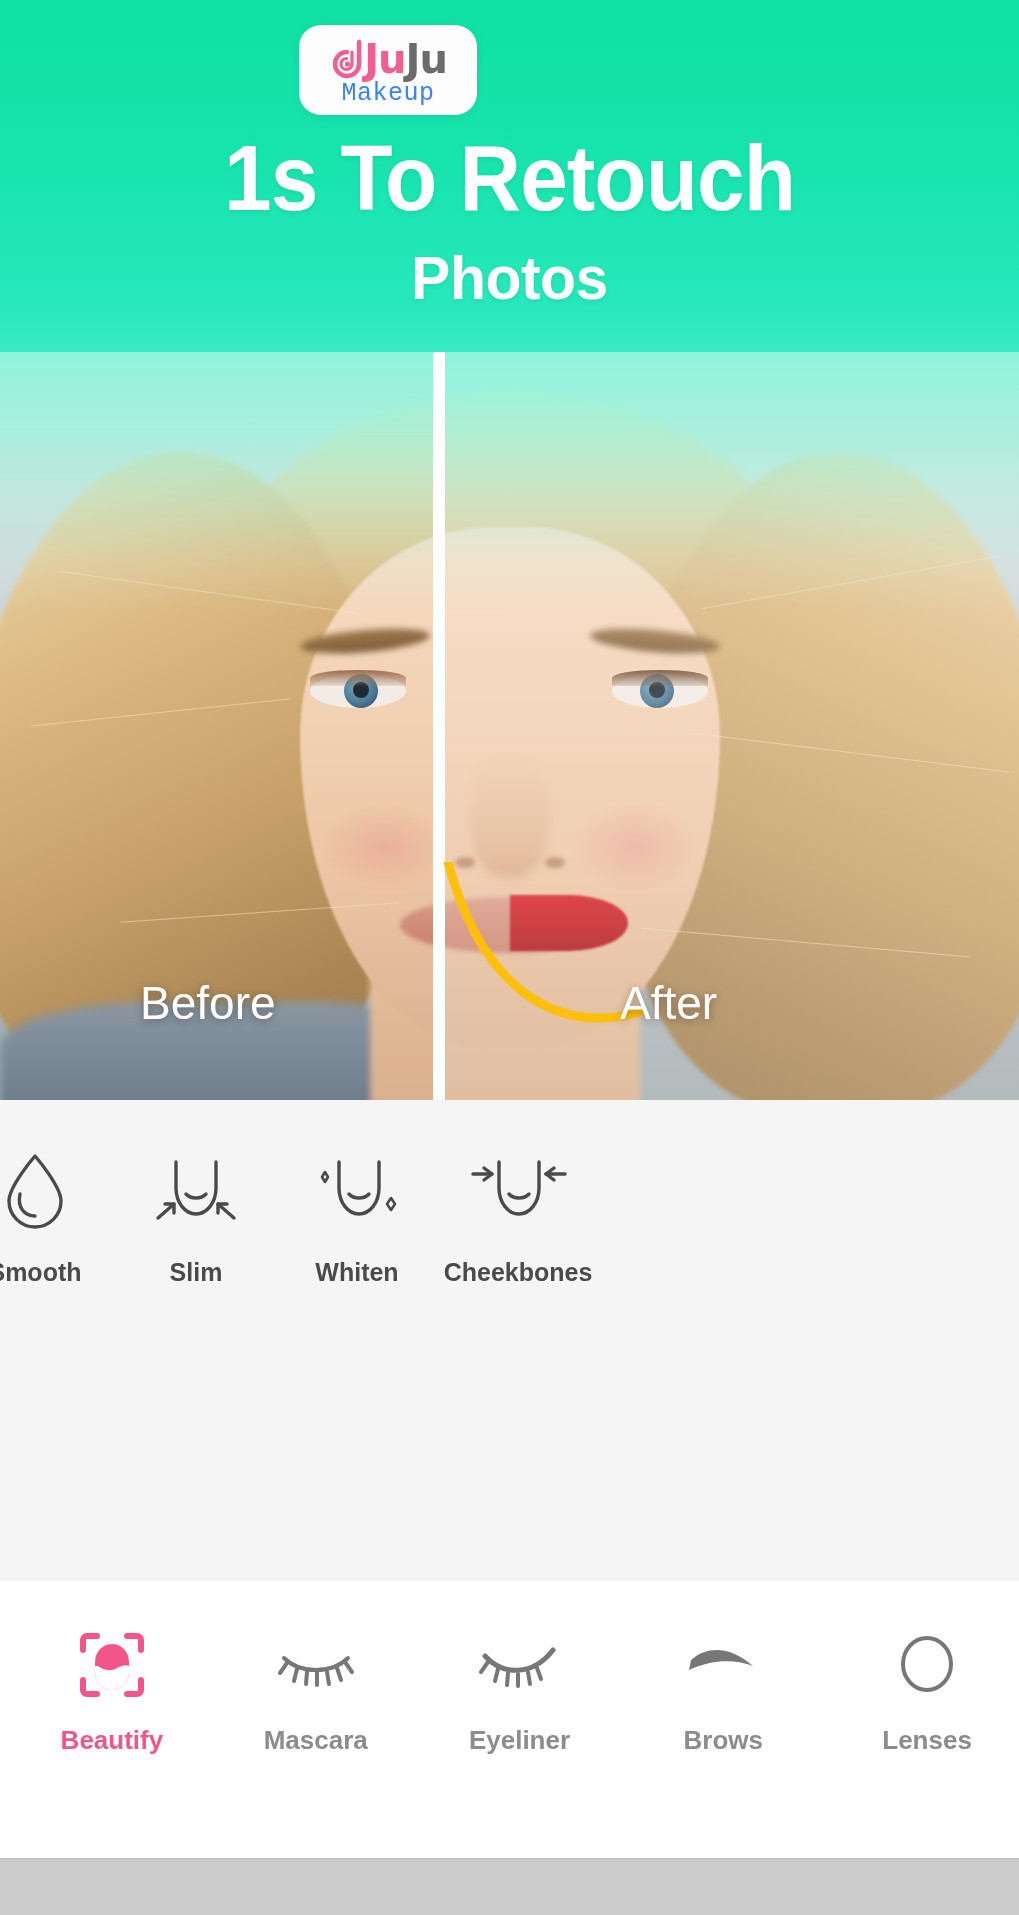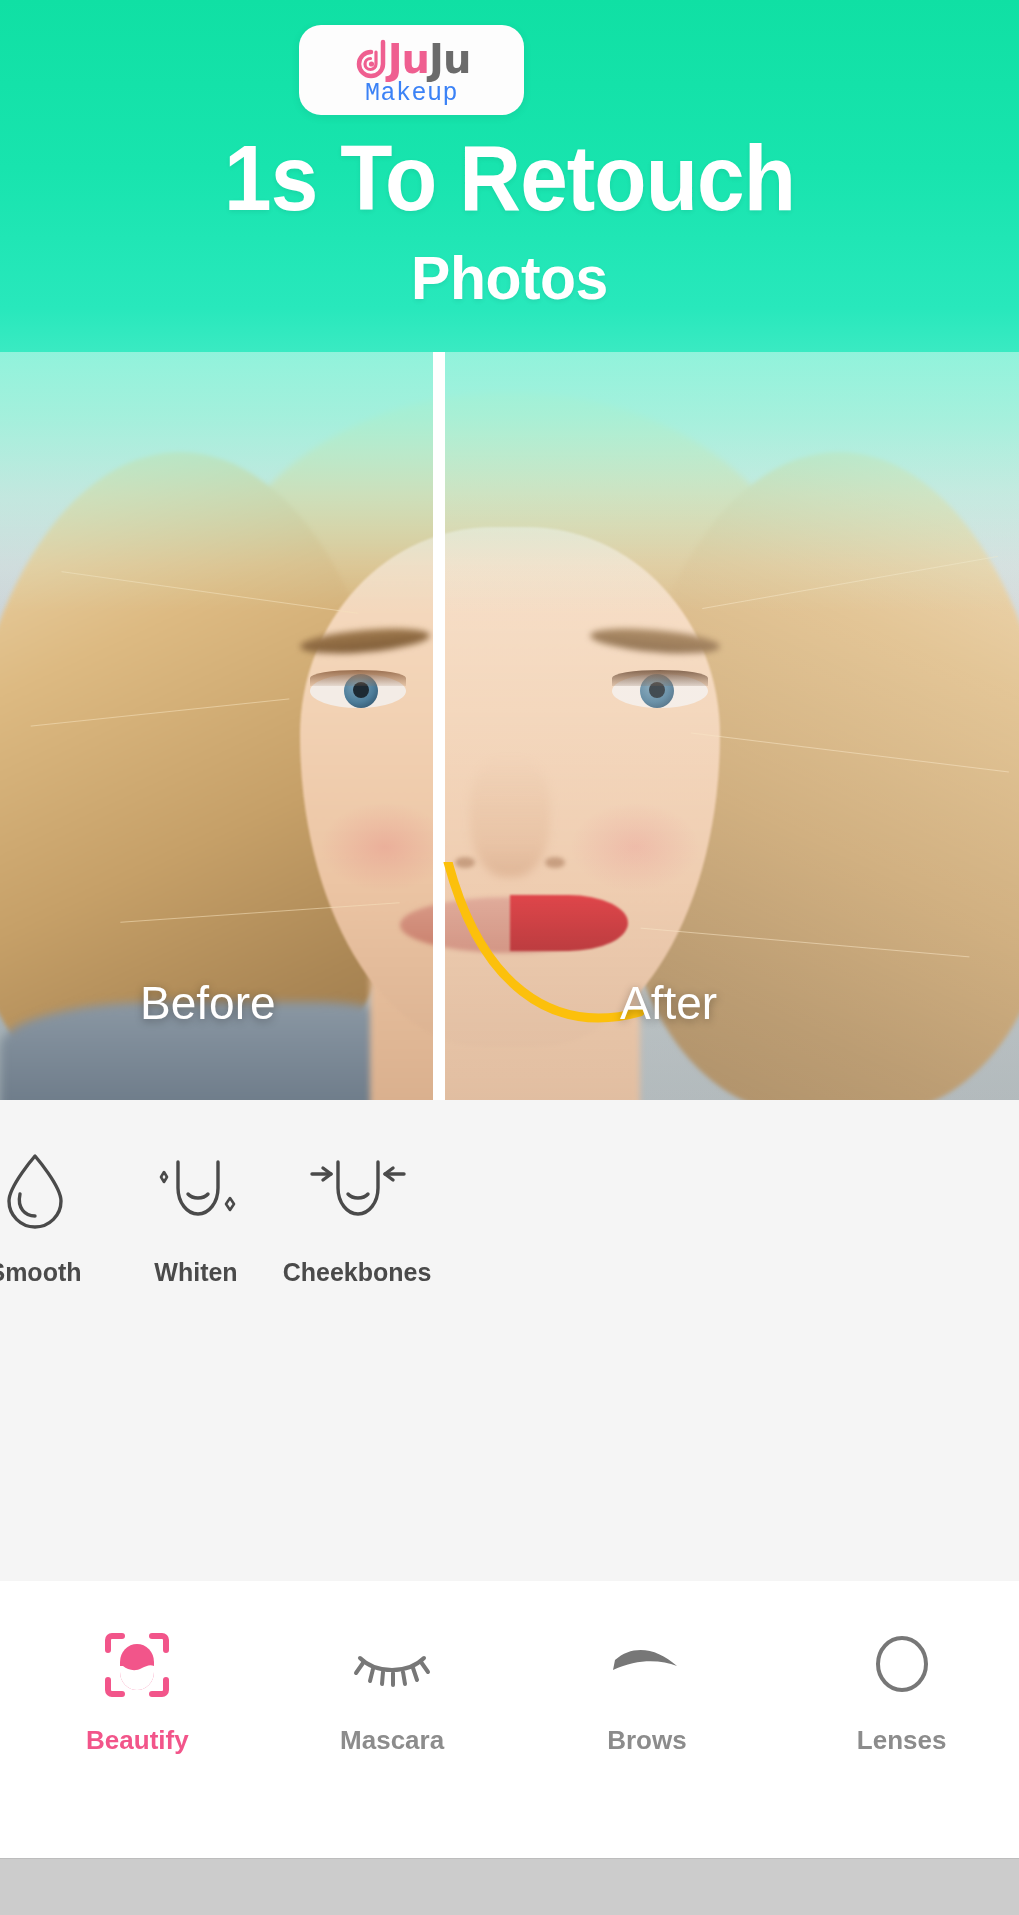--- a/index.html
+++ b/index.html
@@ -30,21 +30,21 @@
       #18e4ae 30%,
       #28e8bc 55%,
       #55edcc 75%,
       #8cf2dd 92%,
       #b9f7ea 100%);
   }
 
   
   .logo-badge{
     position:absolute; left:299px; top:25px;
-    width:225px; height:90px;
+    width:178px; height:90px;
     background:#fdfdfd;
     border-radius:22px;
     display:flex; align-items:center; justify-content:center;
     flex-direction:column;
     box-shadow:0 2px 10px rgba(0,0,0,0.07);
     z-index:6;
   }
   .logo-row{
     display:flex; align-items:center; justify-content:center;
     height:46px; margin-top:4px;
@@ -417,20 +417,33 @@
       <div class="tool">
         <div class="tool-ico">
           <svg width="86" height="86" viewBox="0 0 86 86">
             <path d="M43 10 C 43 10, 17 40, 17 55 A26 26 0 0 0 69 55 C69 40, 43 10, 43 10 Z" fill="none" stroke="#4a4a4a" stroke-width="3.4" stroke-linejoin="round"></path>
             <path d="M28 48 C 25 62, 33 70, 43 70" fill="none" stroke="#4a4a4a" stroke-width="3.4" stroke-linecap="round"></path>
           </svg>
         </div>
         <div class="tool-lbl">Smooth</div>
       </div>
 
+      <div class="tool">
+        <div class="tool-ico">
+          <svg width="96" height="86" viewBox="0 0 96 86">
+            <path d="M28 16 L28 42 A20 26 0 0 0 68 42 L68 16" fill="none" stroke="#4a4a4a" stroke-width="3.4" stroke-linecap="round"></path>
+            <path d="M38 48 A12 9 0 0 0 58 48" fill="none" stroke="#4a4a4a" stroke-width="3.4" stroke-linecap="round"></path>
+            <path d="M10 72 L26 58" stroke="#4a4a4a" stroke-width="3.4" stroke-linecap="round"></path>
+            <path d="M26 58 L17 58 M26 58 L26 67" stroke="#4a4a4a" stroke-width="3.4" stroke-linecap="round"></path>
+            <path d="M86 72 L70 58" stroke="#4a4a4a" stroke-width="3.4" stroke-linecap="round"></path>
+            <path d="M70 58 L79 58 M70 58 L70 67" stroke="#4a4a4a" stroke-width="3.4" stroke-linecap="round"></path>
+          </svg>
+        </div>
+        <div class="tool-lbl">Slim</div>
+      </div>
 
 
 
       <div class="tool">
         <div class="tool-ico">
           <svg width="100" height="86" viewBox="0 0 100 86">
             <path d="M32 16 L32 42 A20 26 0 0 0 72 42 L72 16" fill="none" stroke="#4a4a4a" stroke-width="3.4" stroke-linecap="round"></path>
             <path d="M42 48 A12 9 0 0 0 62 48" fill="none" stroke="#4a4a4a" stroke-width="3.4" stroke-linecap="round"></path>
             <path d="M18 26 L21 31 L18 36 L15 31 Z" fill="none" stroke="#4a4a4a" stroke-width="2.6" stroke-linejoin="round"></path>
             <path d="M84 52 L88 58 L84 64 L80 58 Z" fill="none" stroke="#4a4a4a" stroke-width="2.6" stroke-linejoin="round"></path>
@@ -482,20 +495,34 @@
           <path d="M31 42 L30 54" stroke="#777777" stroke-width="4" stroke-linecap="round"></path>
           <path d="M41 43 L41 55" stroke="#777777" stroke-width="4" stroke-linecap="round"></path>
           <path d="M51 42 L53 54" stroke="#777777" stroke-width="4" stroke-linecap="round"></path>
           <path d="M61 38 L65 50" stroke="#777777" stroke-width="4" stroke-linecap="round"></path>
           <path d="M69 32 L76 42" stroke="#777777" stroke-width="4" stroke-linecap="round"></path>
         </svg>
       </div>
       <div class="nav-lbl">Mascara</div>
     </div>
 
+    <div class="nav-item">
+      <div class="nav-ico">
+        <svg width="80" height="70" viewBox="0 0 80 70">
+          <path d="M6 26 C 24 46, 54 46, 74 20" fill="none" stroke="#777777" stroke-width="5" stroke-linecap="round"></path>
+          <path d="M9 32 L2 42" stroke="#777777" stroke-width="4" stroke-linecap="round"></path>
+          <path d="M19 39 L16 51" stroke="#777777" stroke-width="4" stroke-linecap="round"></path>
+          <path d="M29 43 L28 55" stroke="#777777" stroke-width="4" stroke-linecap="round"></path>
+          <path d="M39 44 L39 56" stroke="#777777" stroke-width="4" stroke-linecap="round"></path>
+          <path d="M49 42 L51 54" stroke="#777777" stroke-width="4" stroke-linecap="round"></path>
+          <path d="M58 38 L62 49" stroke="#777777" stroke-width="4" stroke-linecap="round"></path>
+        </svg>
+      </div>
+      <div class="nav-lbl">Eyeliner</div>
+    </div>
 
     <div class="nav-item">
       <div class="nav-ico">
         <svg width="80" height="70" viewBox="0 0 80 70">
           <path d="M6 40 L8 30 C 26 14, 50 18, 70 36 C 54 30, 32 28, 6 40 Z" fill="#777777"></path>
         </svg>
       </div>
       <div class="nav-lbl">Brows</div>
     </div>
 

